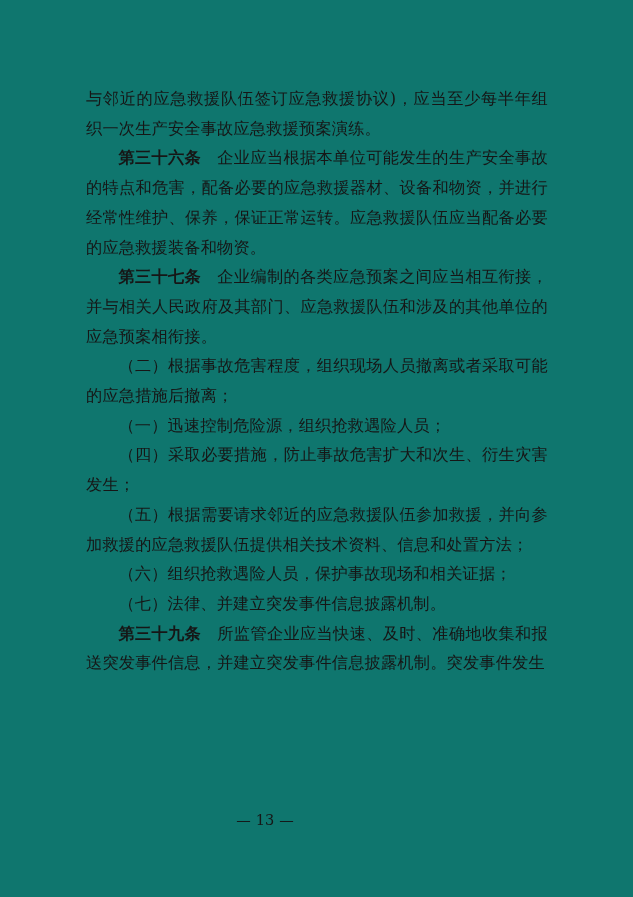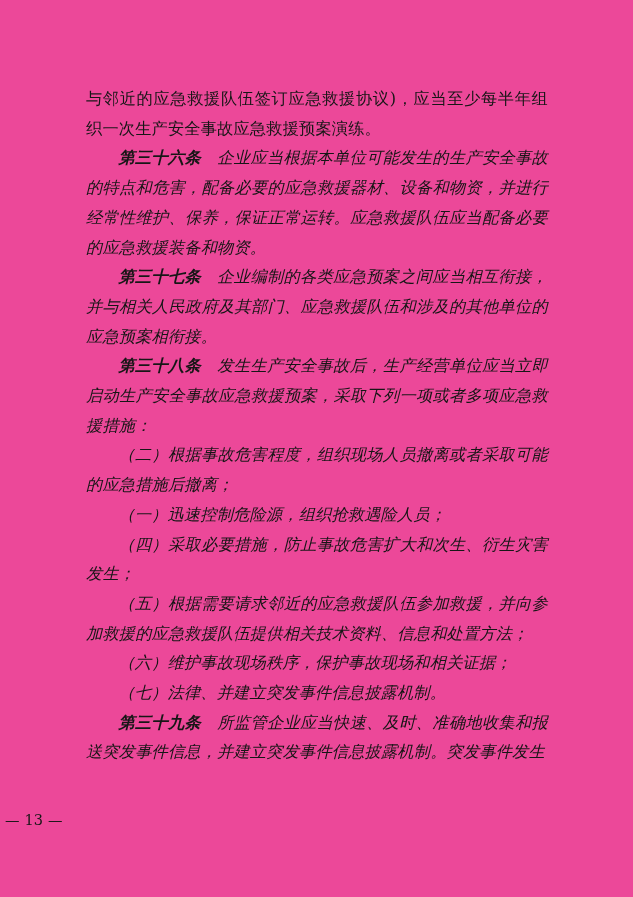--- a/index.html
+++ b/index.html
@@ -11,50 +11,49 @@
     height: 897px;
     background: #ffffff;
     position: relative;
     overflow: hidden;
     font-family: "DejaVu Serif", "Liberation Serif", serif;
     color: #161616;
   }
   .page {
     position: absolute;
     inset: 0;
-    background: #ec4899;
+    background: #0f766e;
   }
   .doc-body {
     position: absolute;
     left: 86px;
     top: 84px;
     width: 462px;
     font-size: 16.2px;
     line-height: 29.7px;
     text-align: justify;
     letter-spacing: 0.2px;
   }
   .doc-body p {
     margin: 0;
     padding: 0;
   }
   .doc-body p.indent {
     text-indent: 2em;
-    font-style: italic;
   }
   .article-no {
     font-weight: bold;
     margin-right: 1em;
   }
   .footer {
     position: absolute;
     top: 810px;
     left: 0;
     width: 530px;
-    text-align: left;
+    text-align: center;
     font-size: 14.5px;
     line-height: 20px;
     color: #161616;
     white-space: nowrap;
   }
   .footer .dash {
     display: inline-block;
     margin: 0 5px;
   }
 </style>
@@ -63,32 +62,31 @@
 
 <div class="page">
 
   <div class="doc-body" id="doc-body">
   <p><span>与邻近的应急救援队伍签订应急救援协议)，应当至少每半年组织一次生产安全事故应急救援预案演练。</span></p>
 
   <p class="indent"><b class="article-no">第三十六条</b><span>企业应当根据本单位可能发生的生产安全事故的特点和危害，配备必要的应急救援器材、设备和物资，并进行经常性维护、保养，保证正常运转。应急救援队伍应当配备必要的应急救援装备和物资。</span></p>
 
   <p class="indent"><b class="article-no">第三十七条</b><span>企业编制的各类应急预案之间应当相互衔接，并与相关人民政府及其部门、应急救援队伍和涉及的其他单位的应急预案相衔接。</span></p>
 
-  <p class="indent"><b class="article-no">第三十八条</b><span>发生生产安全事故后，生产经营单位应当立即启动生产安全事故应急救援预案，采取下列一项或者多项应急救援措施：</span></p>
 
   <p class="indent"><span>（二）根据事故危害程度，组织现场人员撤离或者采取可能的应急措施后撤离；</span></p>
 
   <p class="indent"><span>（一）迅速控制危险源，组织抢救遇险人员；</span></p>
 
 
   <p class="indent"><span>（四）采取必要措施，防止事故危害扩大和次生、衍生灾害发生；</span></p>
 
   <p class="indent"><span>（五）根据需要请求邻近的应急救援队伍参加救援，并向参加救援的应急救援队伍提供相关技术资料、信息和处置方法；</span></p>
 
-  <p class="indent"><span>（六）维护事故现场秩序，保护事故现场和相关证据；</span></p>
+  <p class="indent"><span>（六）组织抢救遇险人员，保护事故现场和相关证据；</span></p>
 
   <p class="indent"><span>（七）法律、并建立突发事件信息披露机制。</span></p>
 
   <p class="indent"><b class="article-no">第三十九条</b><span>所监管企业应当快速、及时、准确地收集和报送突发事件信息，并建立突发事件信息披露机制。突发事件发生</span></p>
 </div>
 
   <div class="footer">
     <span class="dash">—</span><span>13</span><span class="dash">—</span>
   </div>
 

